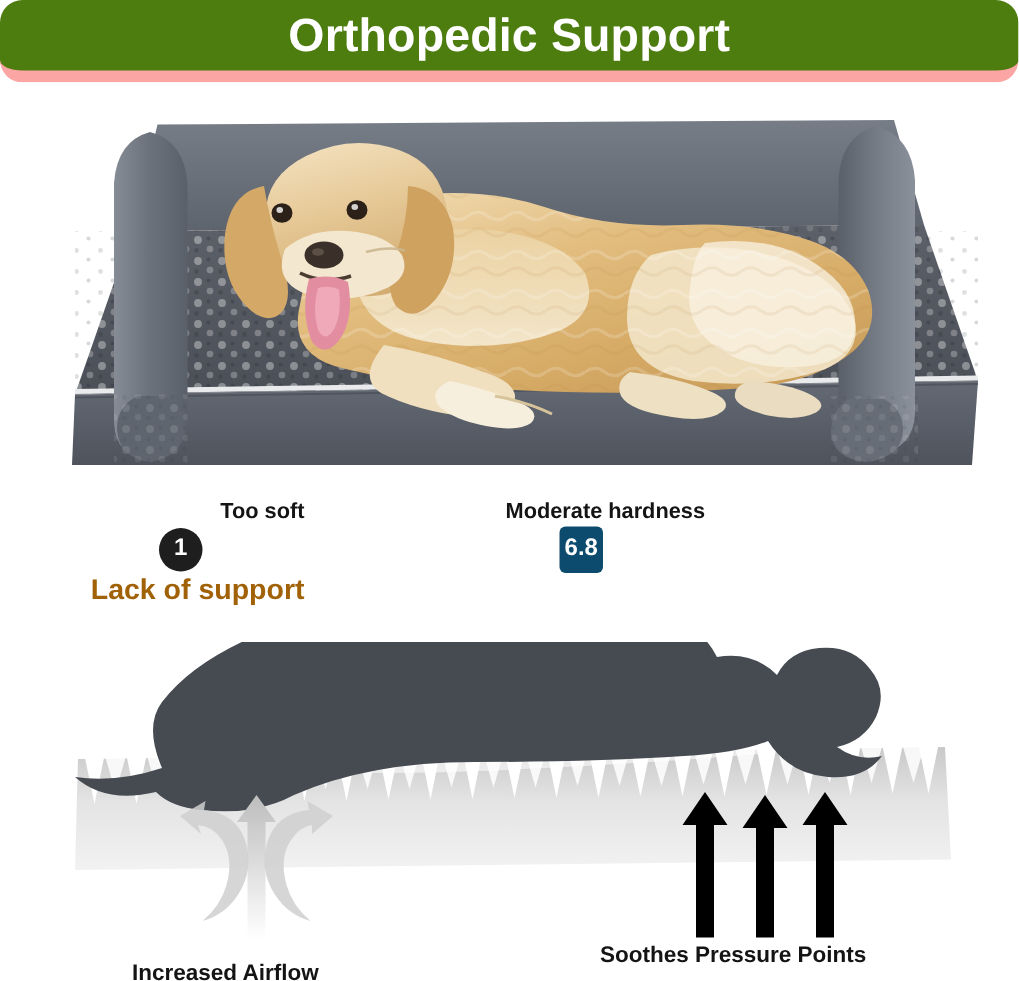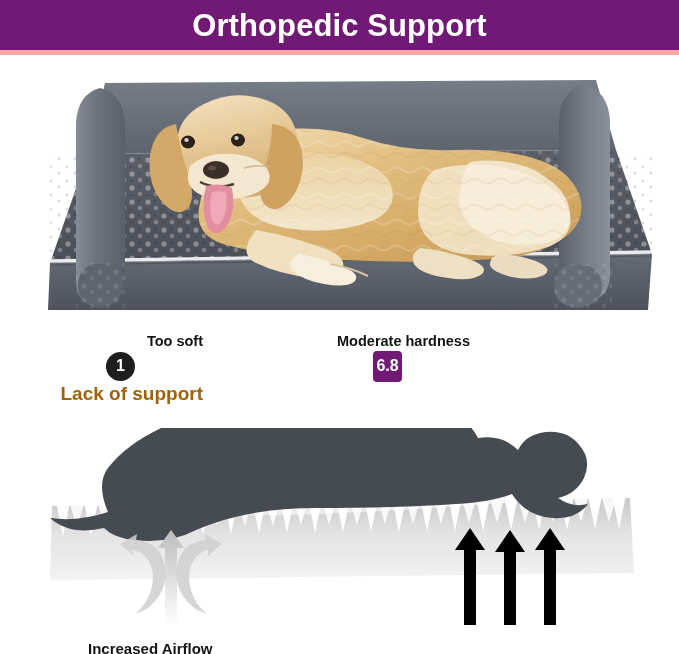--- a/index.html
+++ b/index.html
@@ -15,26 +15,27 @@
     font-family: "Liberation Sans", sans-serif;
     -webkit-font-smoothing: antialiased;
   }
 
   
   #header-banner {
     position: absolute;
     left: 0; top: 0;
     width: 679px;
     height: 55px;
-    background: #701a75;
-    border-bottom: 5px solid #fca5a5;
+    background: #4d7c0f;
+    border-bottom: 8px solid #fca5a5;
     display: flex;
     align-items: center;
     justify-content: center;
     box-sizing: border-box;
+    border-radius: 15px;
   }
   #header-title {
     color: #ffffff;
     font-size: 31px;
     font-weight: bold;
     letter-spacing: 0.1px;
     line-height: 1;
     white-space: nowrap;
   }
 
@@ -85,21 +86,21 @@
   .badge-circle {
     width: 29px; height: 29px;
     border-radius: 50%;
     background: #1e1e1e;
     font-size: 16px;
     margin: 2px auto 2px auto;
   }
   .badge-square-tan {
     width: 29px; height: 31px;
     border-radius: 4px;
-    background: #701a75;
+    background: #0c4a6e;
     font-size: 16px;
     margin: 1px auto 1px auto;
   }
   .badge-square-dark {
     width: 31px; height: 31px;
     border-radius: 2px;
     background: #1e1e1e;
     font-size: 16px;
     margin: 1px auto 1px auto;
   }
@@ -409,13 +410,14 @@
     <g>
       <path d="M455 122 l15 -22 l15 22 l-9 0 l0 75 l-12 0 l0 -75 Z" fill="#000000"></path>
       <path d="M495 124 l15 -22 l15 22 l-9 0 l0 73 l-12 0 l0 -73 Z" fill="#000000"></path>
       <path d="M535 122 l15 -22 l15 22 l-9 0 l0 75 l-12 0 l0 -75 Z" fill="#000000"></path>
     </g>
   </svg>
 </div>
 
 <div id="bottom-labels">
   <div class="bottom-label" id="label-airflow">Increased Airflow</div>
+  <div class="bottom-label" id="label-pressure">Soothes Pressure Points</div>
 </div>
 
 </body></html>

